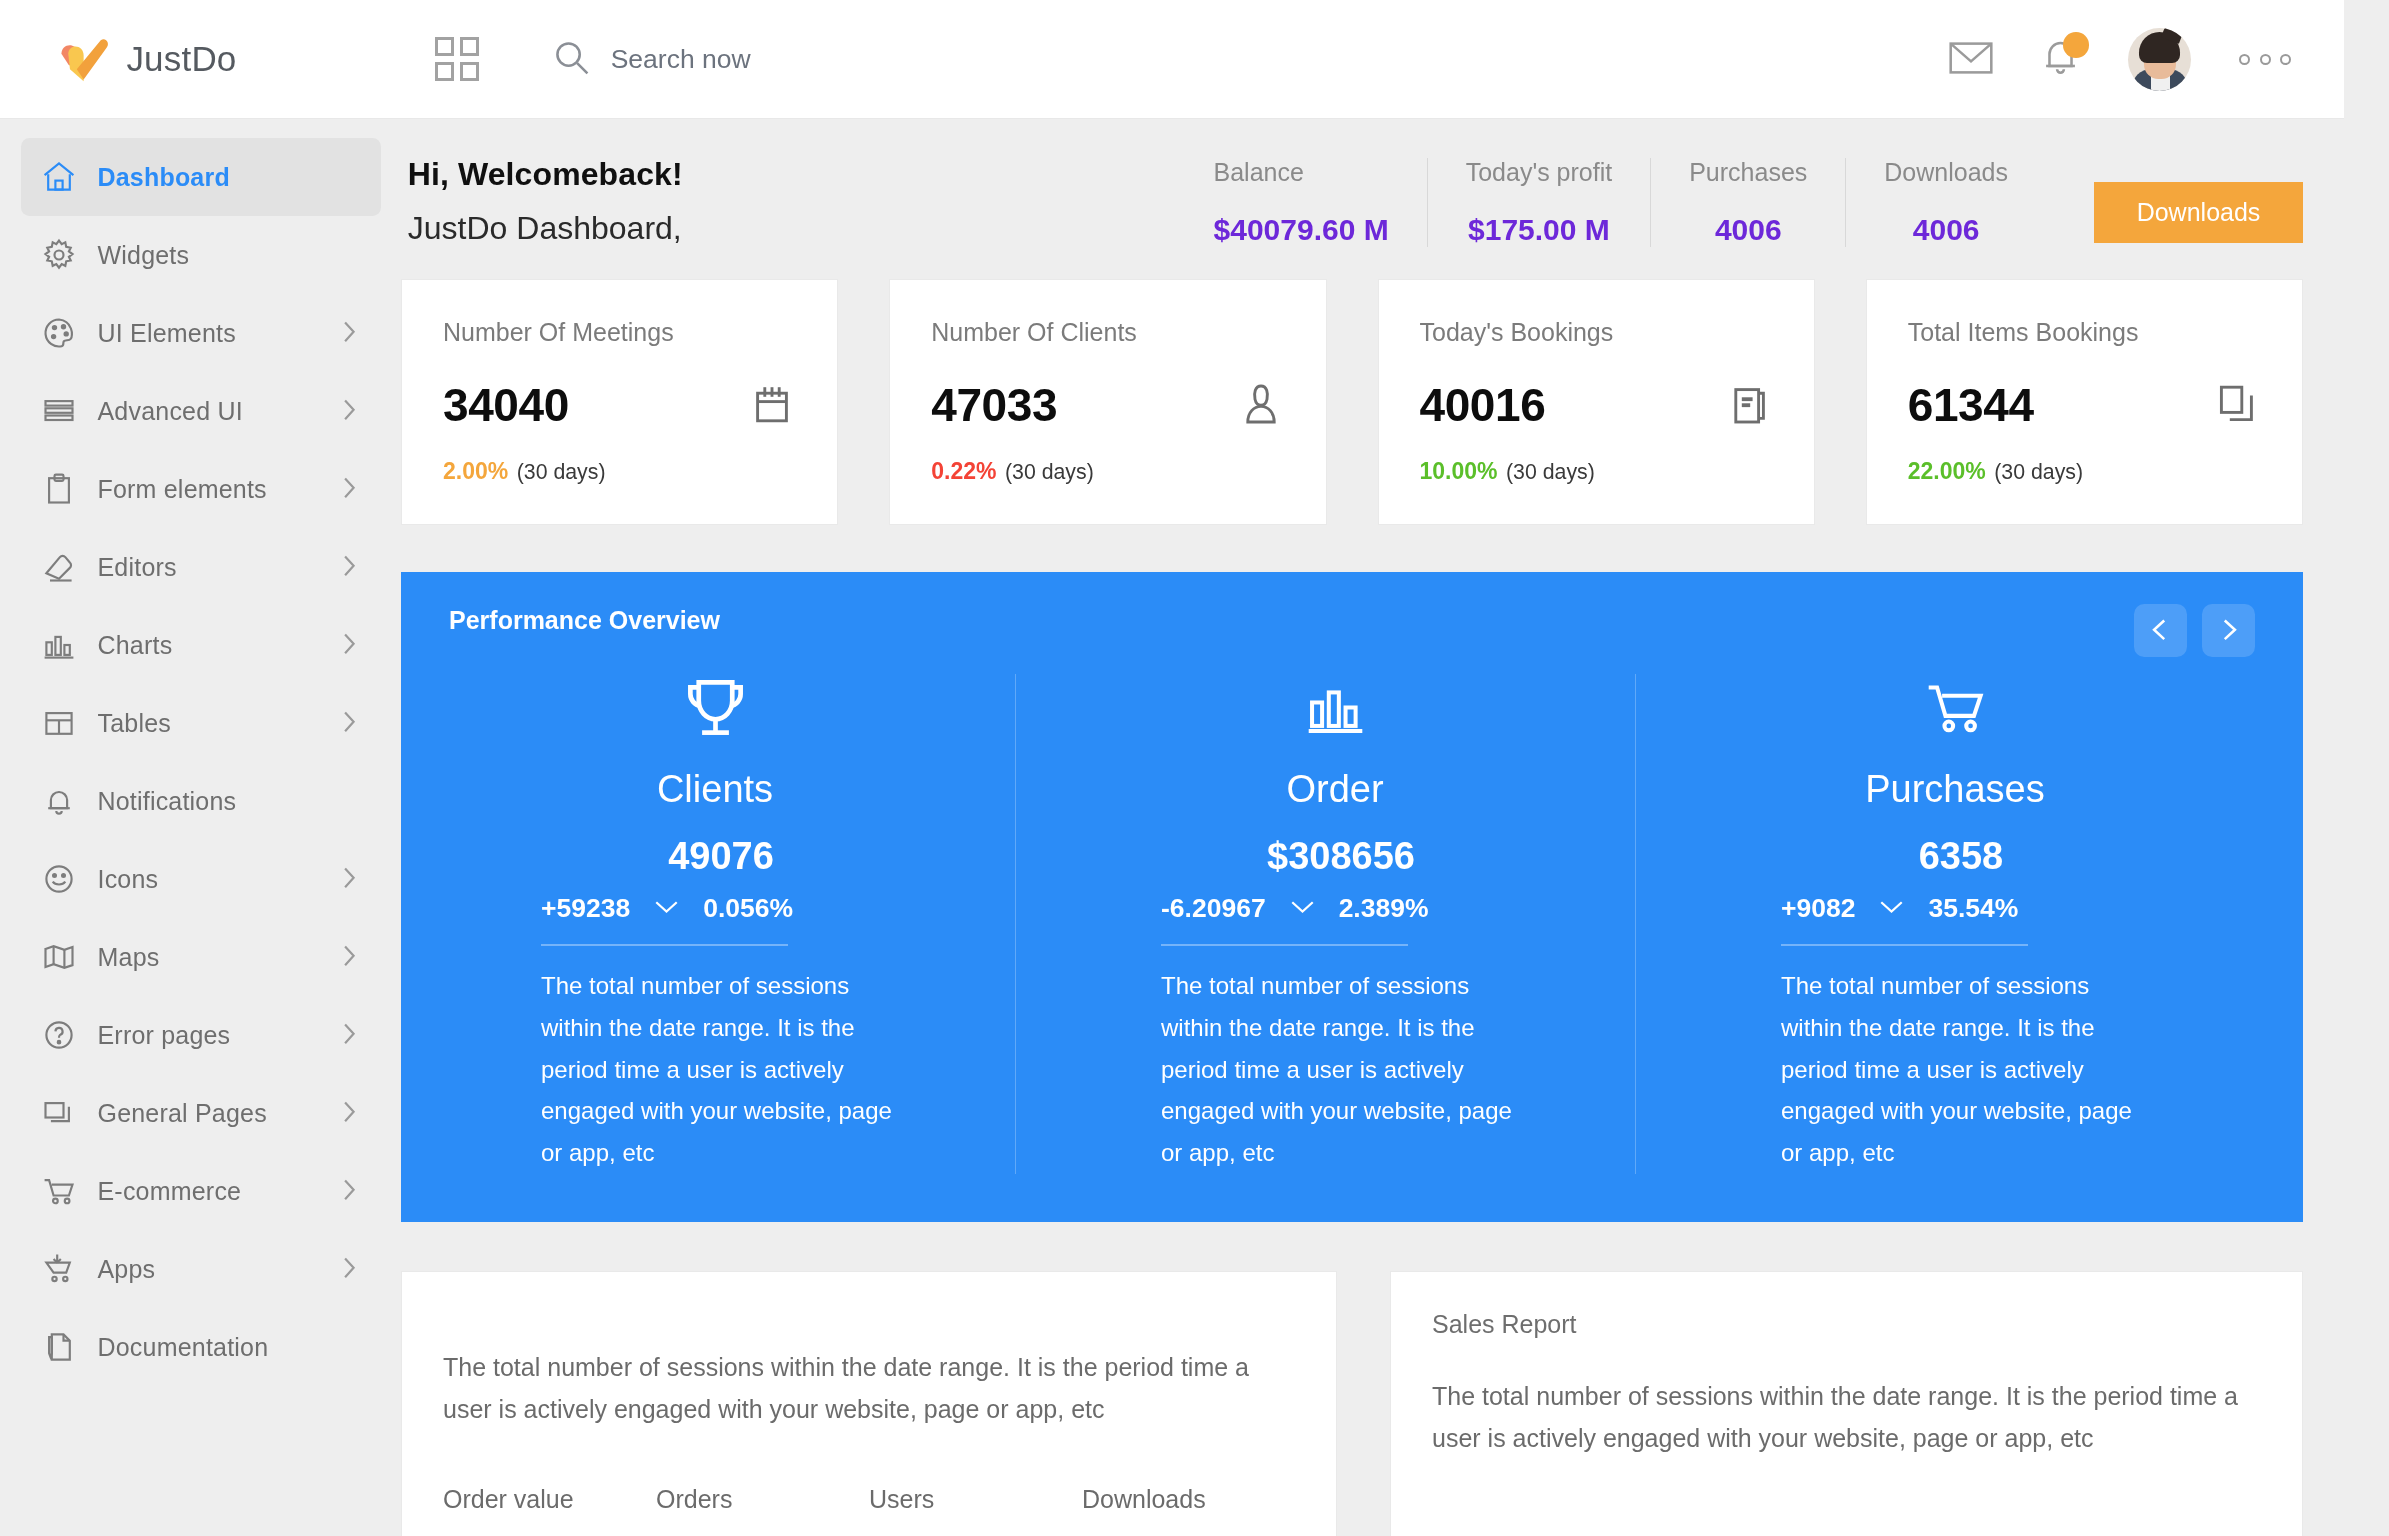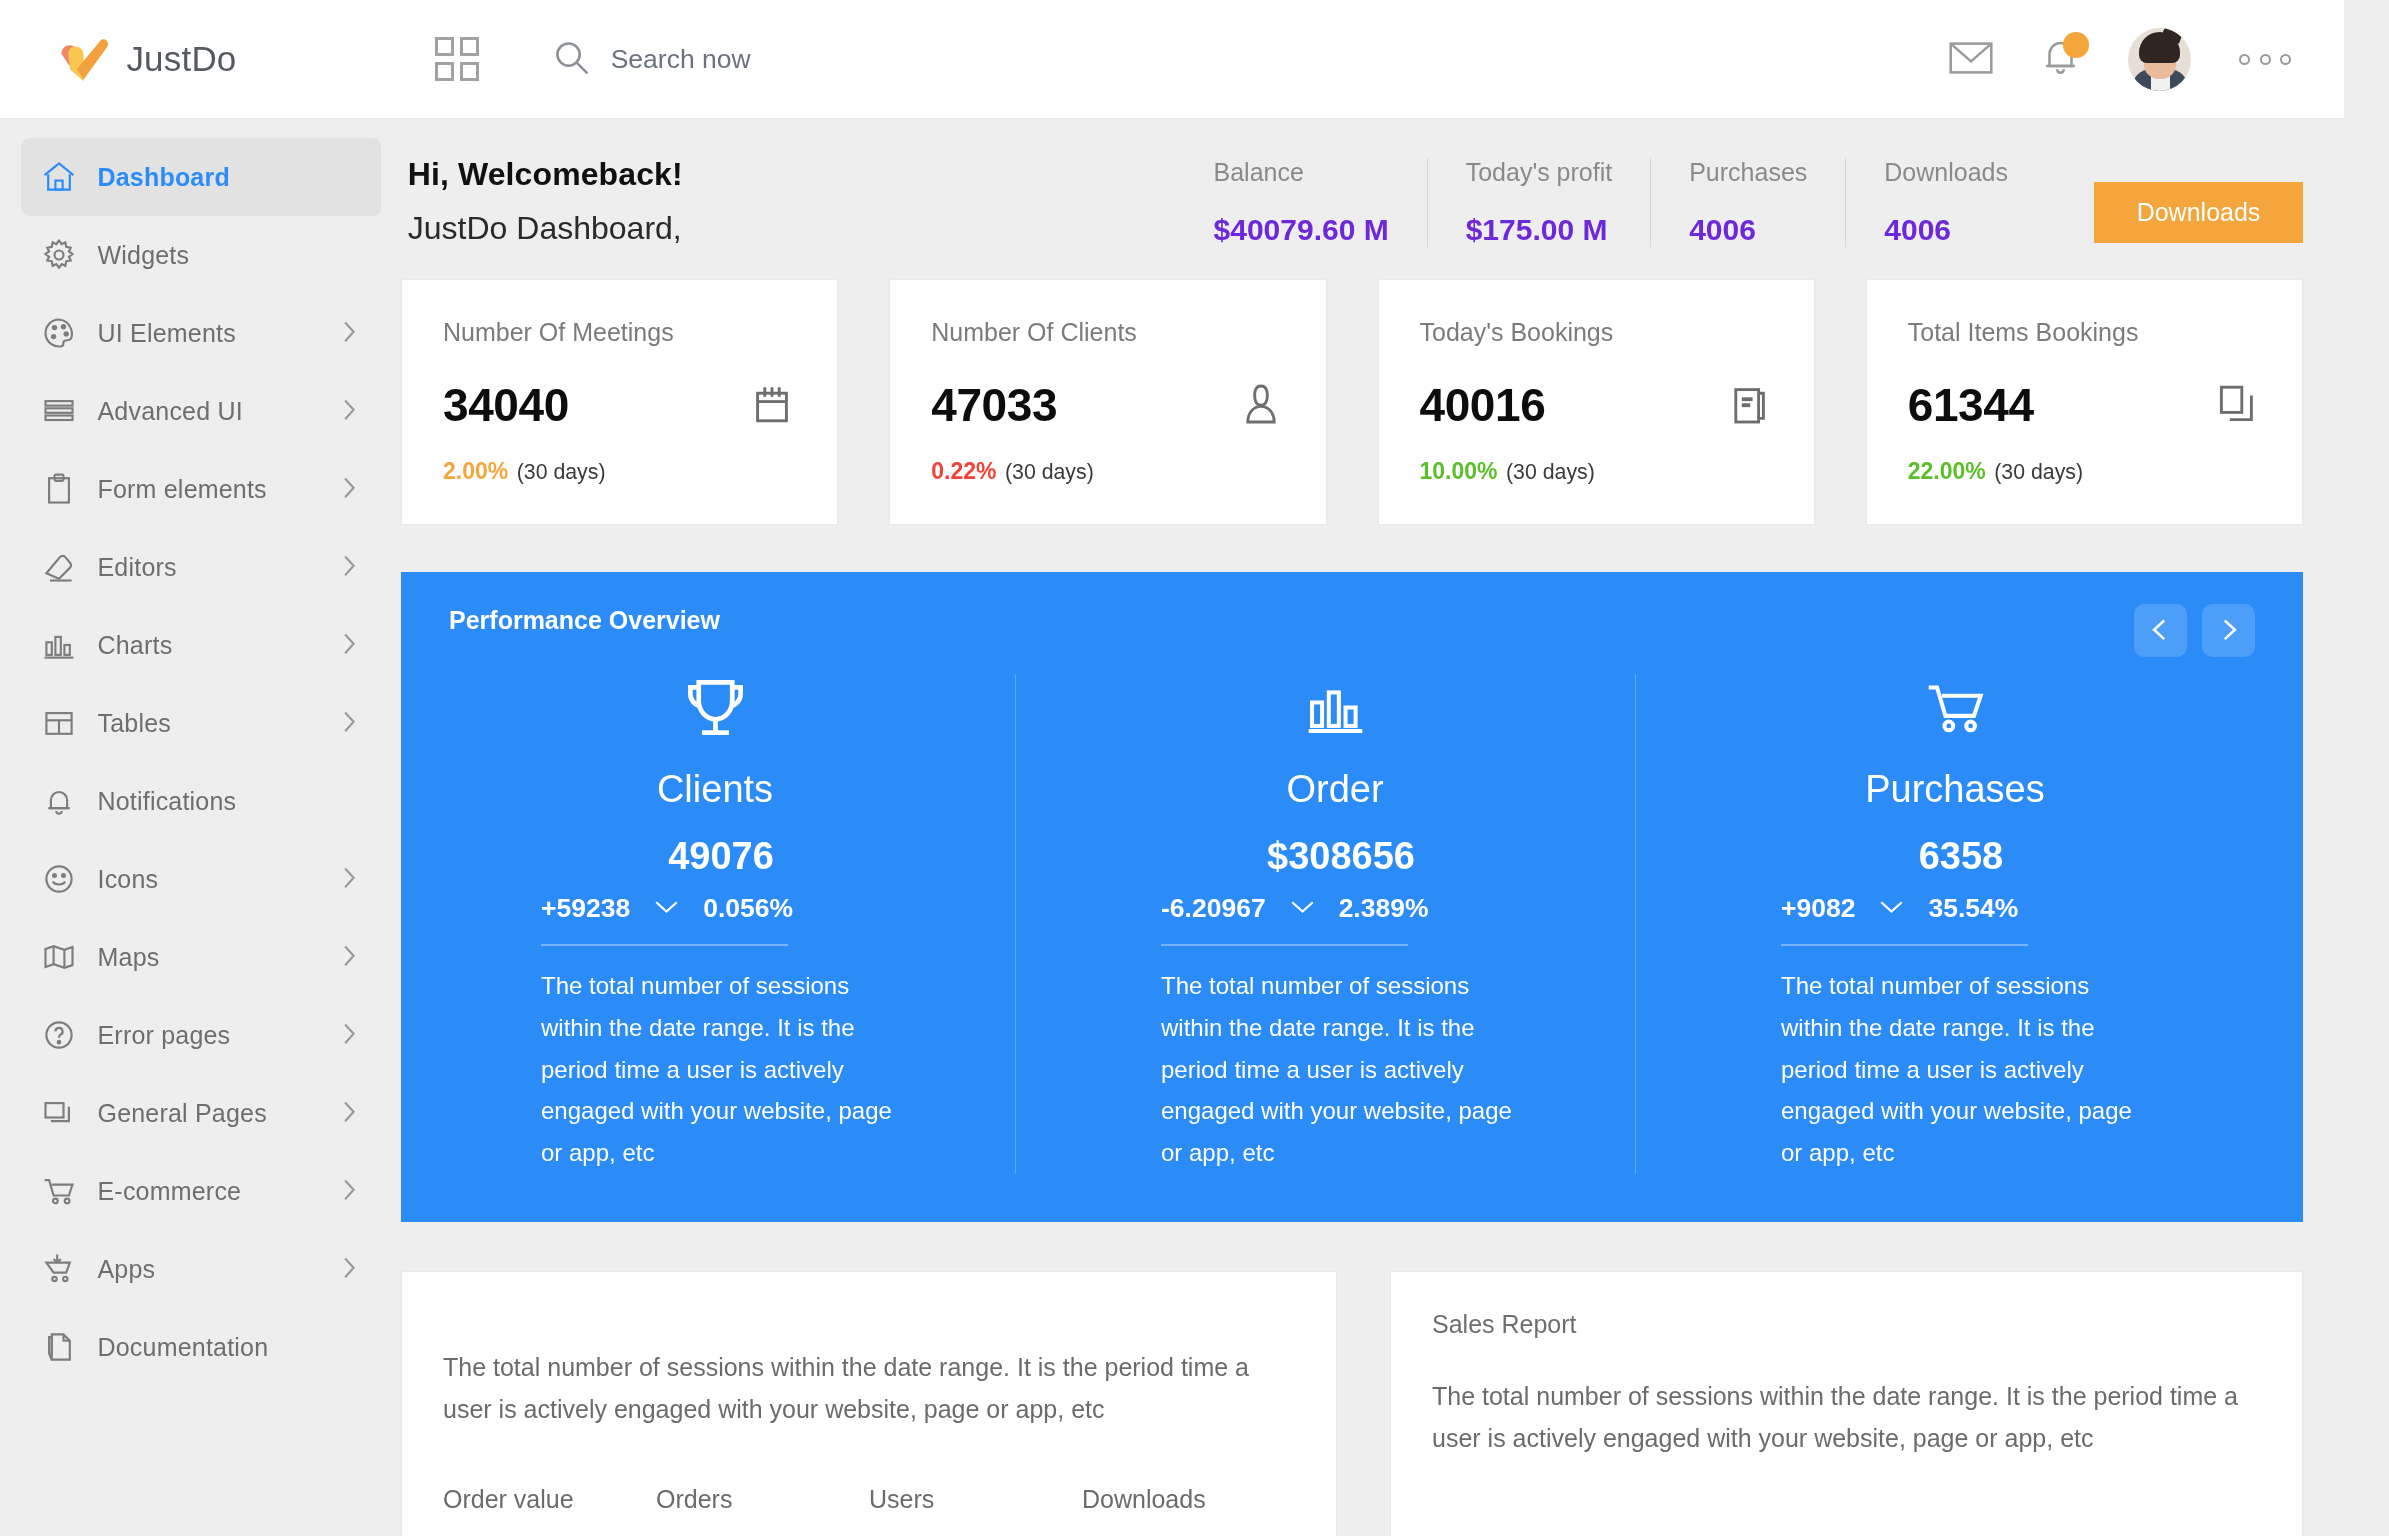--- a/index.html
+++ b/index.html
@@ -62,21 +62,21 @@
 
   
   .main { flex: 1; padding: 0 41px 0 0; min-width: 0; }
 
   .topbar { display: flex; align-items: flex-end; padding: 34px 0 0 0; height: 128px; }
   .greet { padding-left: 6.8px; }
   .greet-h { font-size: 32px; font-weight: bold; color: #101010; letter-spacing: 0.1px; }
   .greet-s { font-size: 32px; color: #2a2a2a; margin-top: 17px; }
   .kpis { margin-left: auto; display: flex; align-items: stretch; }
   .kpi { padding: 0 38px; display: flex; flex-direction: column; justify-content: flex-start; }
-  .kpi + .kpi { border-left: 1.7px solid #d8d8d8; }
+  .kpi + .kpi { border-left: 1.7px solid #d8d8d8; align-items: center; }
   .kpi-label { font-size: 25px; color: #8a8a8a; }
   .kpi-value { font-size: 30px; font-weight: bold; color: #6d28d9; margin-top: 25.6px; }
   .dl-btn {
     margin-left: 48px; background: #f4a63c; color: #ffffff; border: none;
     font-family: "Liberation Sans", sans-serif; font-size: 25px;
     width: 209px; height: 61px; cursor: pointer; align-self: flex-start; margin-top: 24px;
   }
 
   
   .stats { display: flex; gap: 51px; margin-top: 32px; }

